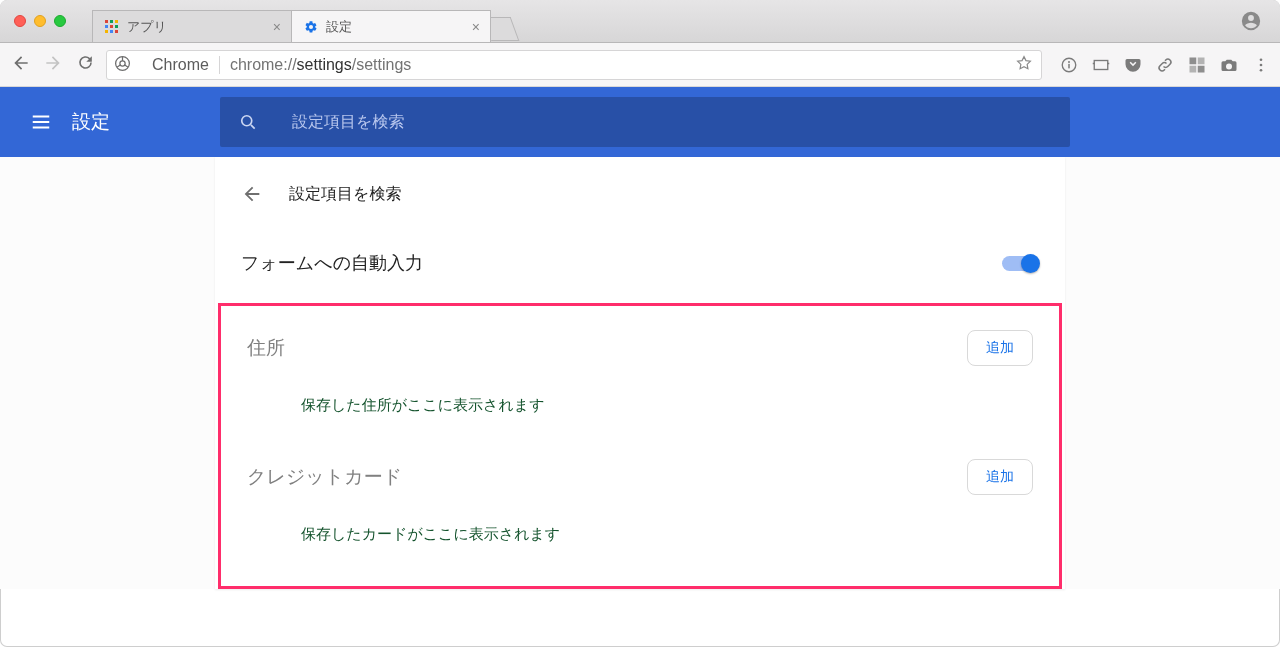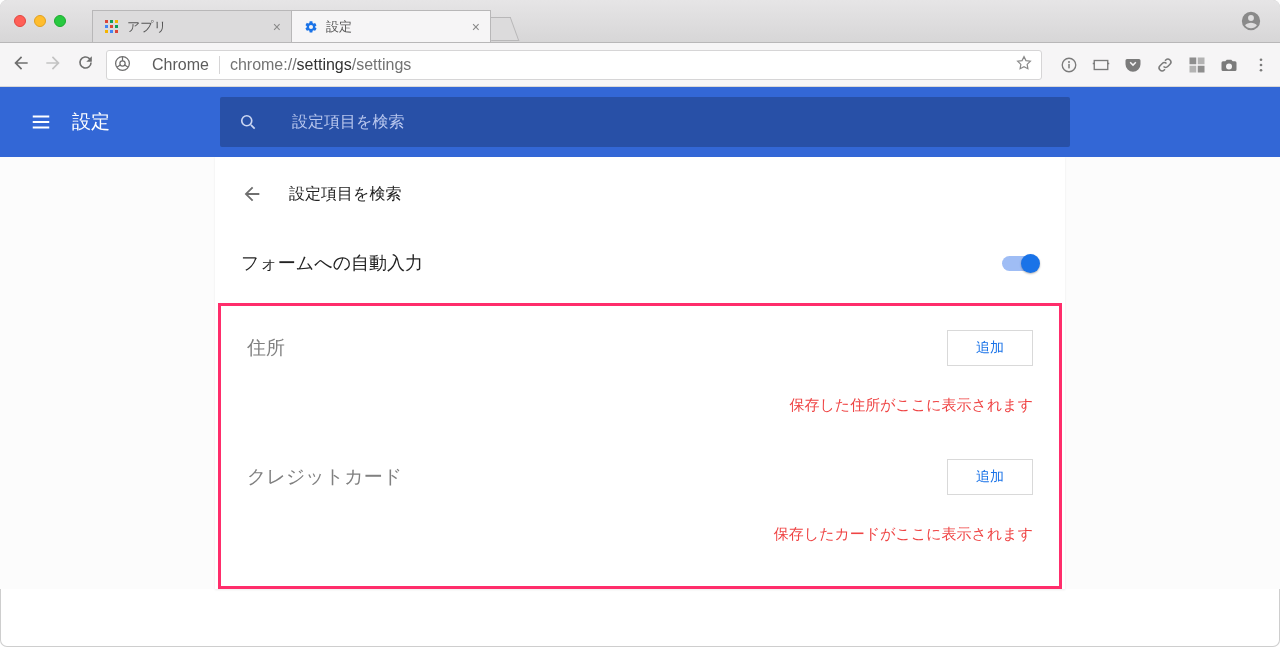--- a/index.html
+++ b/index.html
@@ -46,22 +46,22 @@
   .subhdr .back{color:#6f6f6f;}
   .subhdr h2{font-size:16px;font-weight:400;color:#222;}
   .row{display:flex;align-items:center;justify-content:space-between;padding:28px 26px;}
   .row .label{font-size:18px;color:#222;}
   .toggle{width:37px;height:15px;background:#9fbdf5;border-radius:10px;position:relative;}
   .toggle .knob{width:19px;height:19px;border-radius:50%;background:#1a73e8;position:absolute;right:-1px;top:-2px;box-shadow:0 1px 2px rgba(0,0,0,0.3);}
   .box{border:3px solid #ff2d6b;margin:0 3px;padding:6px 0 16px;}
   .sect{padding:18px 26px 8px;}
   .sect-head{display:flex;align-items:center;justify-content:space-between;}
   .sect-title{font-size:19px;color:#808080;}
-  .addbtn{border:1px solid #d9d9d9;background:#fff;color:#1a73e8;border-radius:0;padding:8px 28px;font-size:14px;}
-  .empty{padding:30px 0 18px 54px;font-size:15px;color:#ef4444;text-align:right;}
+  .addbtn{border:1px solid #d9d9d9;background:#fff;color:#1a73e8;border-radius:8px;padding:8px 18px;font-size:14px;}
+  .empty{padding:30px 0 18px 54px;font-size:15px;color:#14532d;}
 
   svg { overflow: visible; }
 </style>
 </head>
 <body>
 
 <div class="titlebar">
   <div class="traffic">
     <div class="tl r"></div>
     <div class="tl y"></div>

